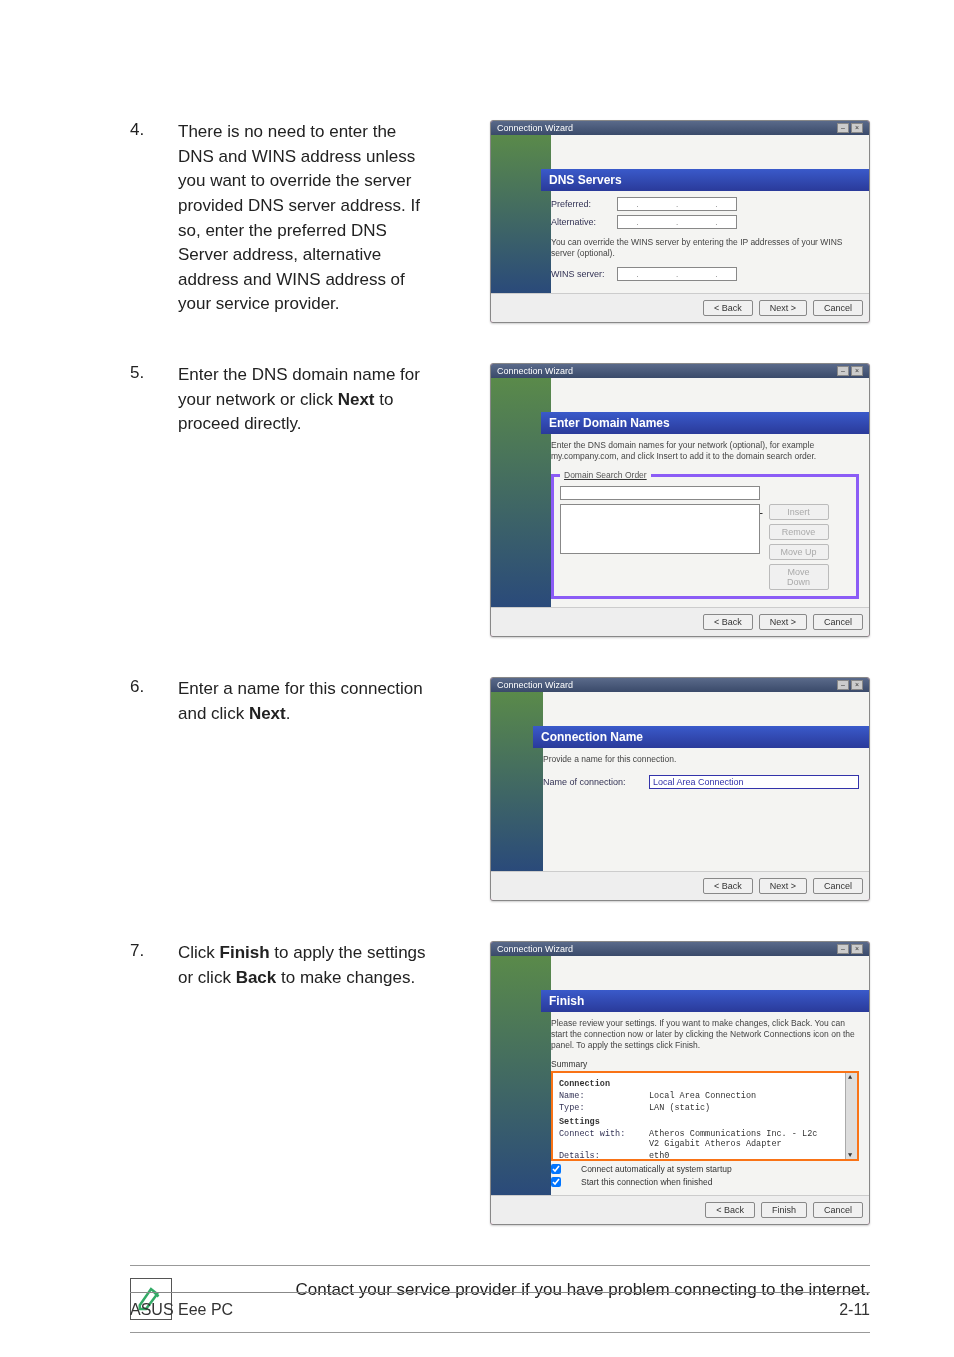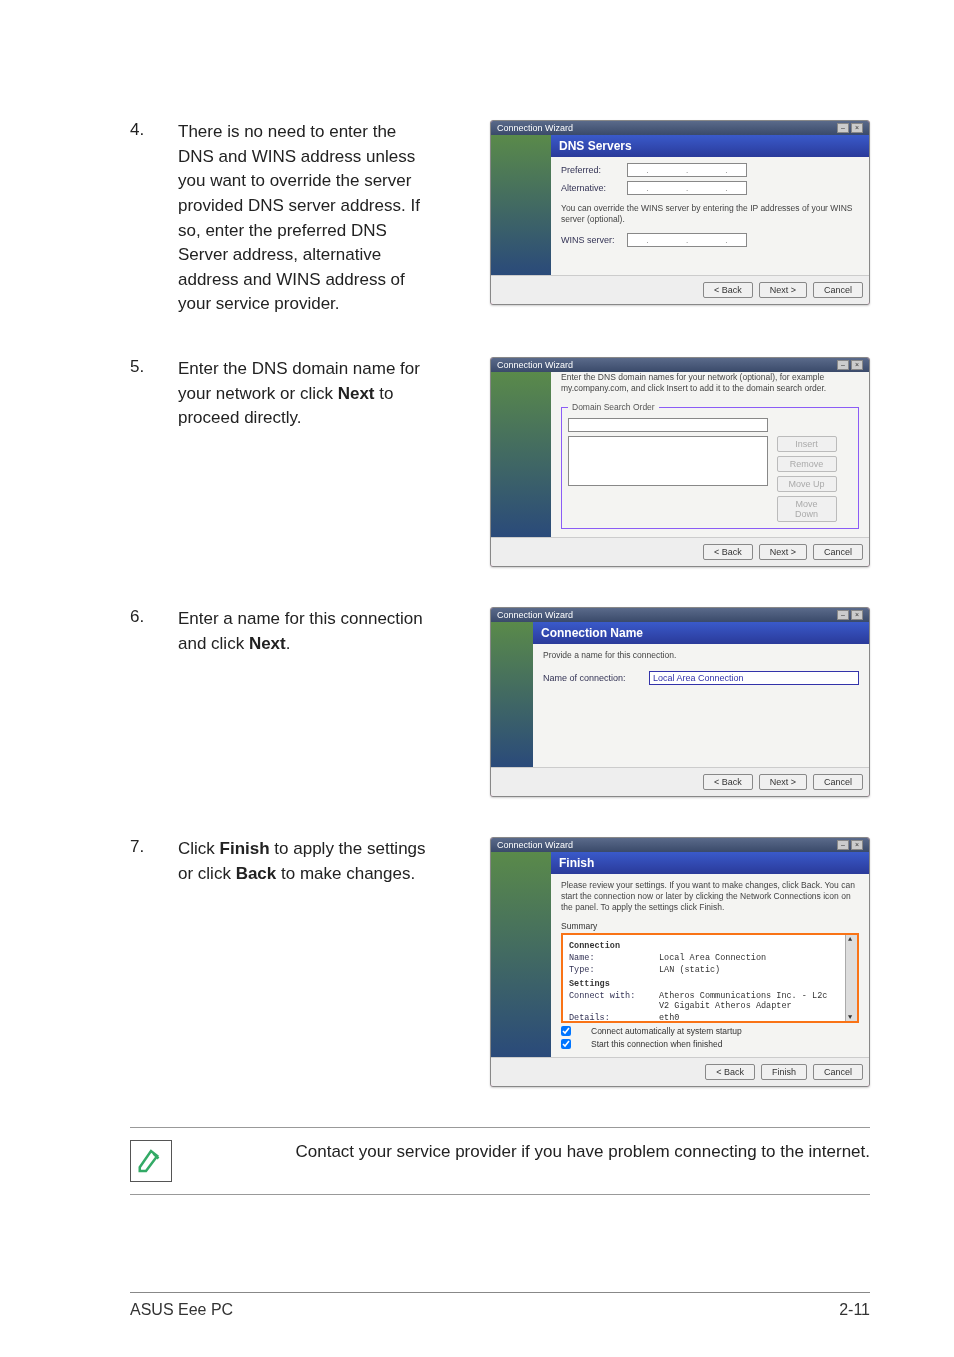--- a/index.html
+++ b/index.html
@@ -67,21 +67,22 @@
     display: flex;
     background: #f4f4f2;
   }
   .dlg-side {
     width: 60px;
     background: linear-gradient(#5a8a4a,#2a4a7a);
     min-height: 140px;
   }
   .dlg-main {
     flex: 1;
-    padding: 0 10px 8px 10px;
+    padding: 0 10px 8px 0;
+    margin-top: 34px;
   }
   .dlg-hdr {
     background: linear-gradient(#3a5aca,#2a3a9a);
     color: #fff;
     font-weight: bold;
     font-size: 12px;
     padding: 4px 8px;
     margin: 0 -10px 6px -10px;
   }
   .dlg-desc { font-size: 8.5px; color: #444; margin-bottom: 8px; line-height:1.3;}
@@ -99,23 +100,24 @@
   }
   .dlg-buttons button, .smallbtn {
     font-size:9px;
     padding:2px 10px;
     background:#f0f0f0;
     border:1px solid #888;
     border-radius:2px;
     color:#333;
   }
   .fieldset {
-    border:1px solid #8b5cf6;
+    border:3px solid #8b5cf6;
     padding:6px;
     margin-top:4px;
+    text-decoration:underline;
   }
   .fieldset legend{ font-size:8.5px; color:#555; padding:0 4px;}
   .listinput{ border:1px solid #888; background:#fff; height:14px; width:200px; margin-bottom:4px;}
   .listbox{ border:1px solid #888; background:#fff; height:50px; width:200px; display:inline-block; vertical-align:top;}
   .sidebtns{ display:inline-flex; flex-direction:column; gap:4px; margin-left:6px; vertical-align:top;}
   .sidebtns .smallbtn{ width:60px; color:#aaa; border-color:#bbb;}
   .textinput{ border:1px solid #33a; background:#fff; height:14px; width:210px; font-size:9px; padding:0 3px; color:#33a;}
   .summarybox{ border:2px solid #f97316; background:#fff; padding:6px; font-size:8.5px; height:90px; overflow:hidden; position:relative;font-family:Liberation Mono, monospace;}
   .summarybox .scrollbar{position:absolute; right:0; top:0; bottom:0; width:12px; background:#ddd; border-left:1px solid #aaa;}
   .summarybox .scrollbar::before{content:"▲"; position:absolute; top:0; left:2px; font-size:7px;}
@@ -225,20 +227,21 @@
         <div class="dlg-titlebar">
           <span>Connection Wizard</span>
           <div class="ctrls">
             <span>–</span>
             <span>×</span>
           </div>
         </div>
         <div class="dlg-body">
           <div class="dlg-side"></div>
           <div class="dlg-main">
+            <div class="dlg-hdr">Enter Domain Names</div>
             <div class="dlg-desc">Enter the DNS domain names for your network (optional), for example my.company.com, and click Insert to add it to the domain search order.</div>
             <fieldset class="fieldset">
               <legend>Domain Search Order</legend>
               <div class="listinput"></div>
               <div class="listbox"></div>
               <div class="sidebtns">
                 <button class="smallbtn">Insert</button>
                 <button class="smallbtn">Remove</button>
                 <button class="smallbtn">Move Up</button>
                 <button class="smallbtn">Move Down</button>

